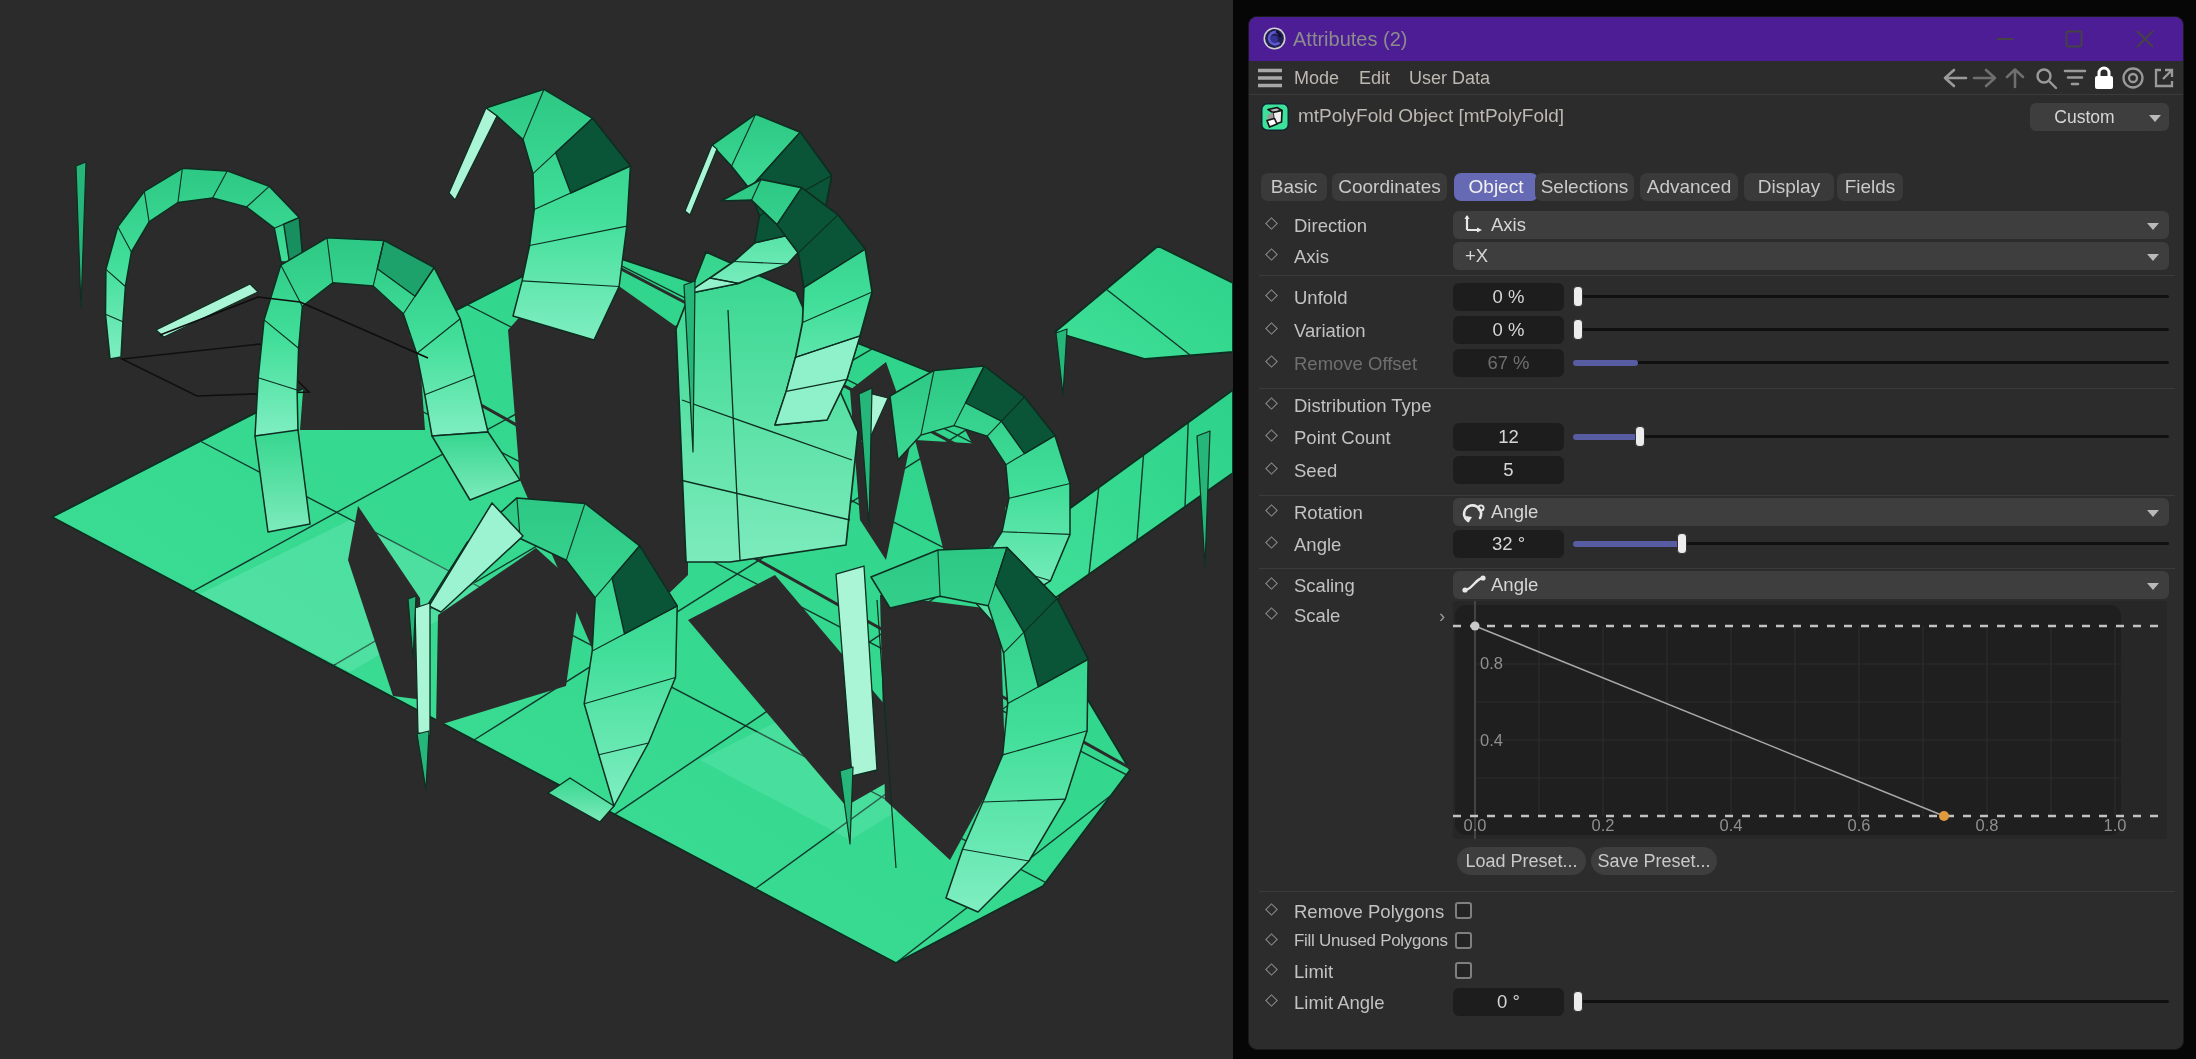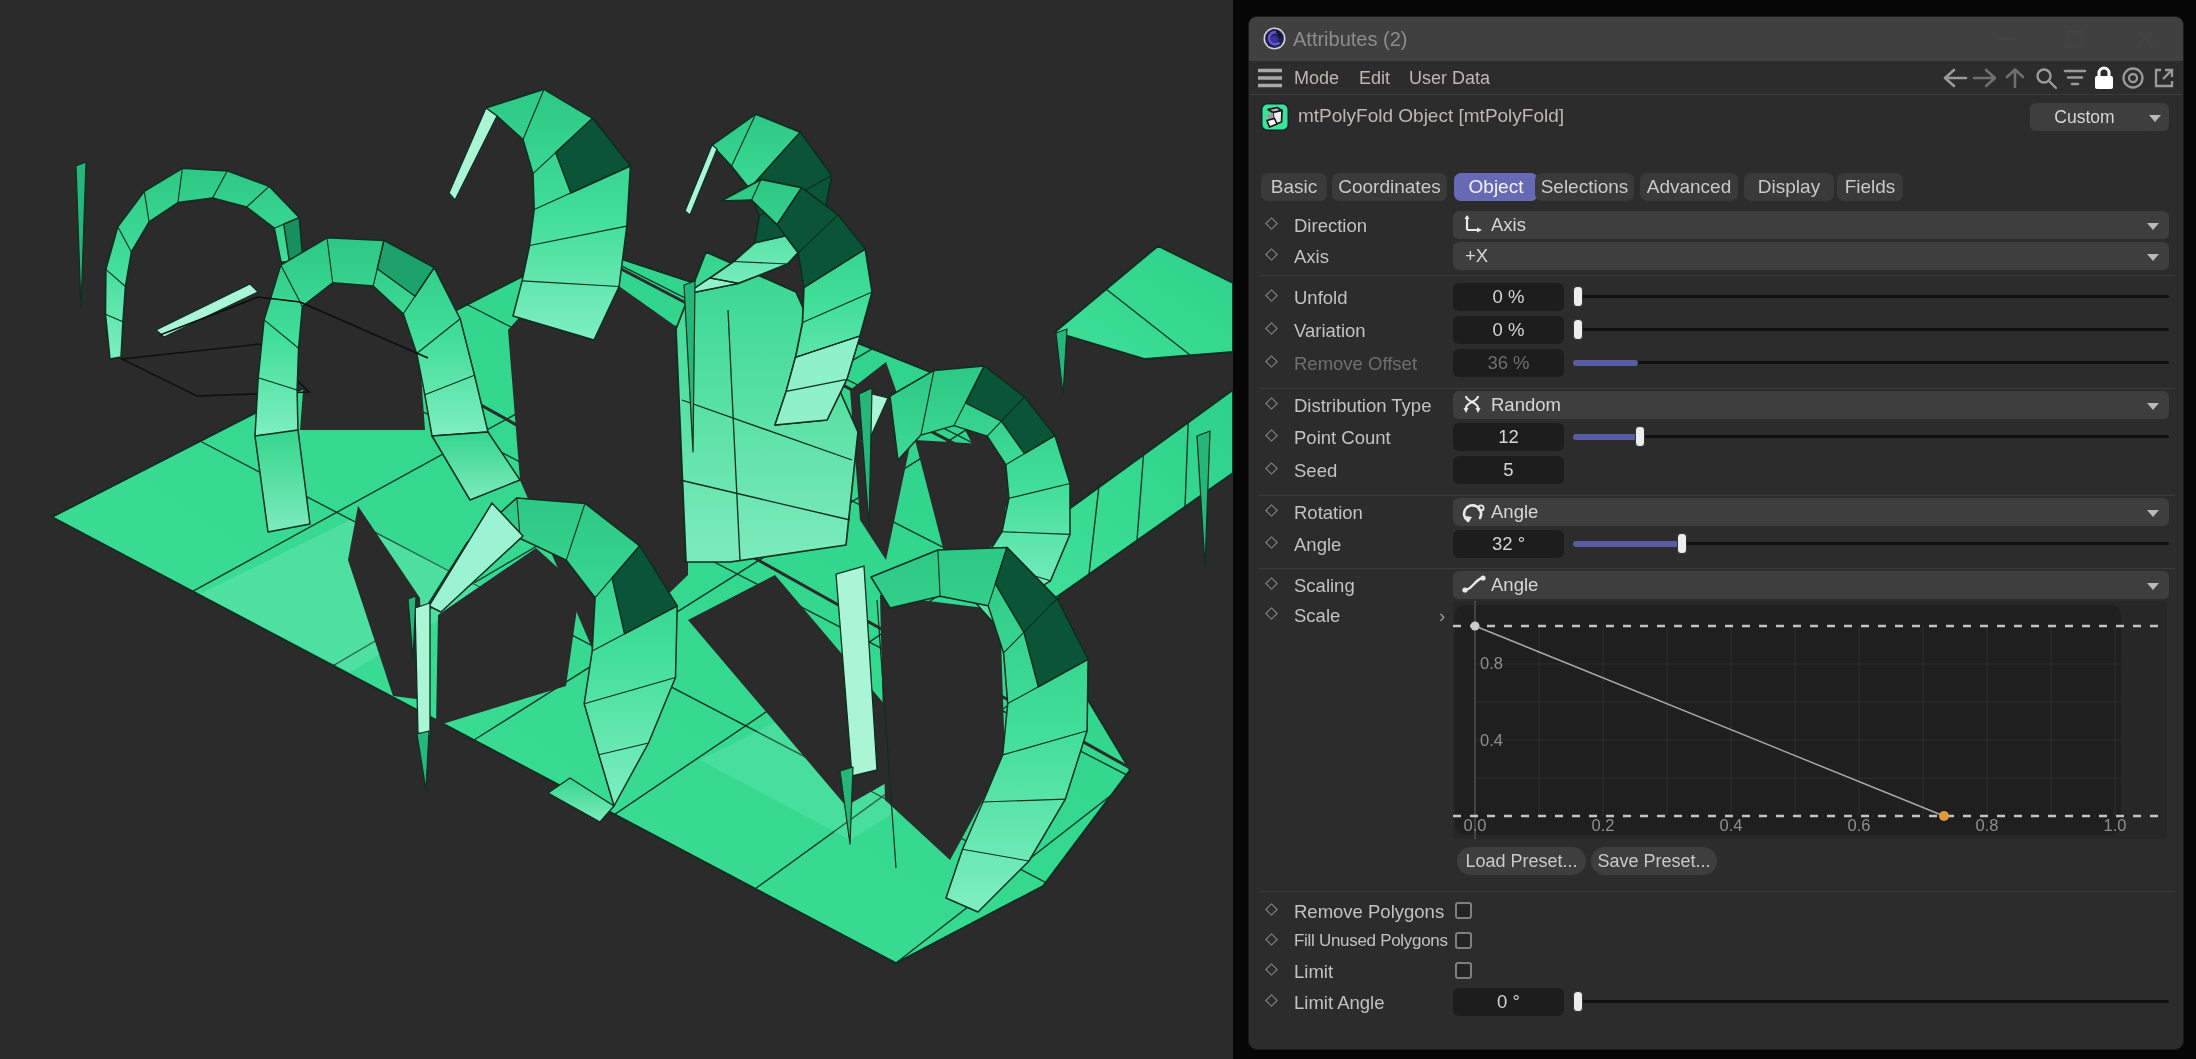--- a/index.html
+++ b/index.html
@@ -1,19 +1,19 @@
 <!DOCTYPE html>
 <html><head><meta charset="utf-8"><style>
 * { margin:0; padding:0; box-sizing:border-box; }
 html,body { width:2196px; height:1059px; background:#060606; overflow:hidden;
   font-family:"Liberation Sans", sans-serif; }
 #viewport { position:absolute; left:0; top:0; width:1233px; height:1059px; }
 #win { position:absolute; left:1248px; top:16px; width:936px; height:1034px;
   background:#2c2c2c; border-radius:9px; overflow:hidden; border:1px solid #1a1a1a; }
-#titlebar { position:absolute; left:0; top:0; width:100%; height:44px; background:#404040; }
+#titlebar { position:absolute; left:0; top:0; width:100%; height:44px; background:#4c1d95; }
 #titlebar .logo { position:absolute; left:14px; top:10px; }
 #titlebar .t { position:absolute; left:44px; top:0; height:44px; line-height:44px;
   font-size:20px; color:#8c8c8c; }
 .wbtn { position:absolute; top:0; width:60px; height:44px; }
 #menubar { position:absolute; left:0; top:44px; width:100%; height:34px; background:#2c2c2c;
   border-bottom:1px solid #3b3b3b; }
 .mitem { position:absolute; top:0; height:34px; line-height:34px; font-size:18px; color:#bdb8b1; }
 .micon { position:absolute; top:6px; }
 #objrow { position:absolute; left:0; top:79px; width:100%; height:44px; }
 #tabs { position:absolute; left:0; top:123px; width:100%; height:28px; }
@@ -309,35 +309,26 @@
 <div class="fld" style="left:204px;top:266px"><span>0 %</span></div>
 <div class="trk" style="left:324px;top:278px;width:596px"></div>
     <div class="hndl" style="left:324px;top:269px"></div>
 <div class="lbl" style="left:45px;top:303px">Variation</div>
 <div class="dia" style="left:18px;top:307px"></div>
 <div class="fld" style="left:204px;top:299px"><span>0 %</span></div>
 <div class="trk" style="left:324px;top:311px;width:596px"></div>
     <div class="hndl" style="left:324px;top:302px"></div>
 <div class="lbl dim" style="left:45px;top:336px">Remove Offset</div>
 <div class="dia" style="left:18px;top:340px"></div>
-<div class="fld" style="left:204px;top:332px"><span style="color:#6f6f6f">36 %</span></div>
+<div class="fld" style="left:204px;top:332px"><span style="color:#6f6f6f">67 %</span></div>
 <div class="trk" style="left:324px;top:344px;width:596px"></div>
     <div class="tfill" style="left:324px;top:343px;width:64.60000000000002px"></div>
 <div class="sep" style="top:371px"></div>
 <div class="lbl" style="left:45px;top:378px">Distribution Type</div>
 <div class="dia" style="left:18px;top:382px"></div>
-<div class="dd" style="left:204px;top:374px;width:716px">
-      <span class="ddic"><svg width="20" height="22" viewBox="0 0 20 22">
-          <path d="M4 2 C4 8 16 8 16 14 M16 2 C16 8 4 8 4 14" stroke="#e8e8e8" stroke-width="2.2" fill="none"></path>
-          <path d="M1.5 14 h5 l-2.5 5 z" fill="#e8e8e8"></path>
-          <path d="M13.5 14 h5 l-2.5 5 z" fill="#e8e8e8"></path>
-        </svg></span>
-      <span class="ddt" style="left:38px">Random</span>
-      <span class="chev"></span>
-    </div>
 <div class="lbl" style="left:45px;top:410px">Point Count</div>
 <div class="dia" style="left:18px;top:414px"></div>
 <div class="fld" style="left:204px;top:406px"><span>12</span></div>
 <div class="trk" style="left:324px;top:418px;width:596px"></div>
     <div class="tfill" style="left:324px;top:417px;width:67.52999999999997px"></div>
     <div class="hndl" style="left:386px;top:409px"></div>
 <div class="lbl" style="left:45px;top:443px">Seed</div>
 <div class="dia" style="left:18px;top:447px"></div>
 <div class="fld" style="left:204px;top:439px"><span>5</span></div>
 <div class="sep" style="top:478px"></div>

